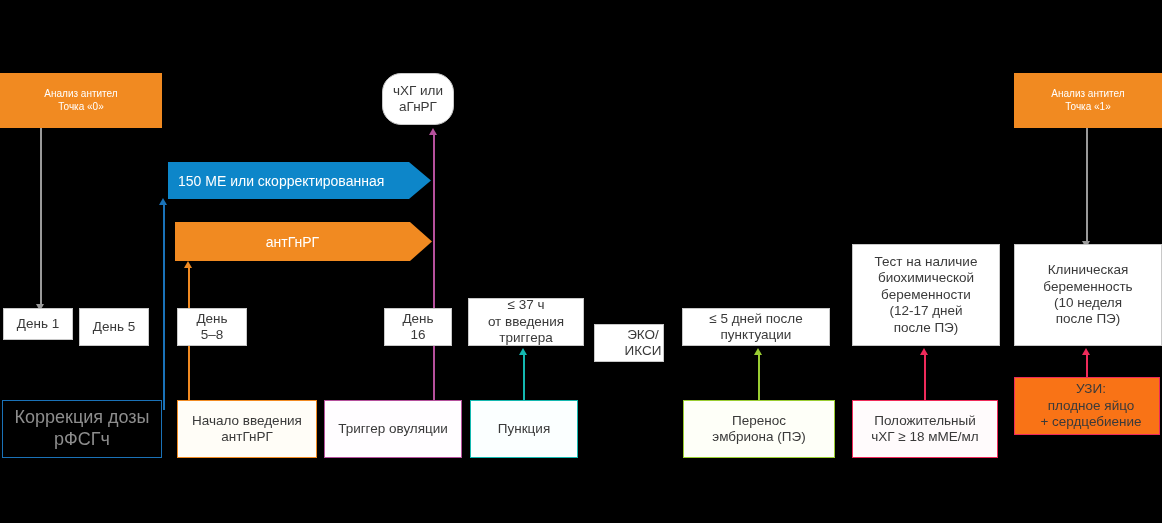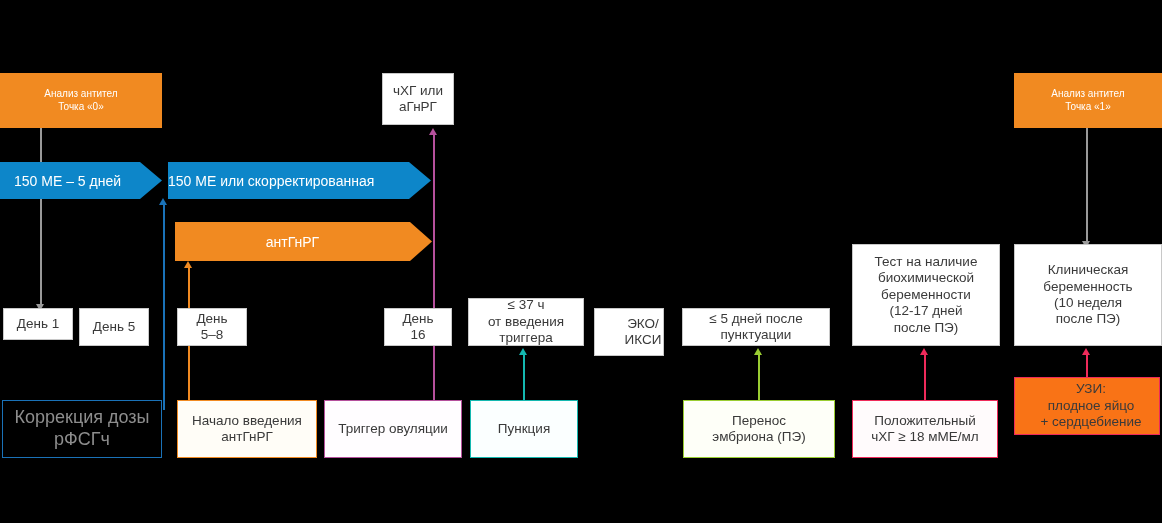--- a/index.html
+++ b/index.html
@@ -118,32 +118,27 @@
 
   <div class="line-v" style="left:1086px; top:355px; height:46px; background:#ef2a5a; width:1.6px;"></div>
   <div class="arrow-head arrow-up" style="left:1082px; top:348px; border-bottom:7px solid #ef2a5a;"></div>
 
   <div class="node block-orange" style="left:0px; top:73px; width:162px; height:55px;">Анализ антител
 Точка «0»</div>
 
   <div class="node block-orange" style="left:1014px; top:73px; width:148px; height:55px;">Анализ антител
 Точка «1»</div>
 
-  <div class="node box-plain" style="left:382px; top:73px; width:72px; height:52px;">чХГ или
+  <div class="node box-plain" style="left:382px; top:73px; width:72px; height:52px;border-radius:19px;">чХГ или
 аГнРГ</div>
 
-  <div class="chevron" style="left:0px; top:162px; width:162px; height:37px; background:#0d86c9;
-              clip-path: polygon(0 0, 140px 0, 162px 50%, 140px 100%, 0 100%);
-              padding-left:14px;">
-    <span class="chev-label">150 МЕ – 5 дней</span>
-  </div>
 
   <div class="chevron" style="left:168px; top:162px; width:263px; height:37px; background:#0d86c9;
               clip-path: polygon(0 0, 241px 0, 263px 50%, 241px 100%, 0 100%);
-              padding-left:0;">
+              padding-left:10px;">
     <span class="chev-label">150 МЕ или скорректированная</span>
   </div>
 
   <div class="chevron" style="left:175px; top:222px; width:257px; height:39px; background:#f18a21;
               clip-path: polygon(0 0, 235px 0, 257px 50%, 235px 100%, 0 100%);
               justify-content:center; padding-right:22px;">
     <span class="chev-label">антГнРГ</span>
   </div>
 
   <div class="node box-plain" style="left:3px; top:308px; width:70px; height:32px;">День 1</div>
@@ -153,21 +148,21 @@
   <div class="node box-plain" style="left:177px; top:308px; width:70px; height:38px;">День
 5–8</div>
 
   <div class="node box-plain" style="left:384px; top:308px; width:68px; height:38px;">День
 16</div>
 
   <div class="node box-plain" style="left:468px; top:298px; width:116px; height:48px;">≤ 37 ч
 от введения
 триггера</div>
 
-  <div class="node box-plain" style="left:594px; top:308px; width:70px; height:48px;padding-left:28px;">ЭКО/
+  <div class="node box-plain" style="left:594px; top:324px; width:70px; height:38px;padding-left:28px;">ЭКО/
 ИКСИ</div>
 
   <div class="node box-plain" style="left:682px; top:308px; width:148px; height:38px;">≤ 5 дней после
 пунктуации</div>
 
   <div class="node box-plain" style="left:852px; top:244px; width:148px; height:102px;">Тест на наличие
 биохимической
 беременности
 (12-17 дней
 после ПЭ)</div>

